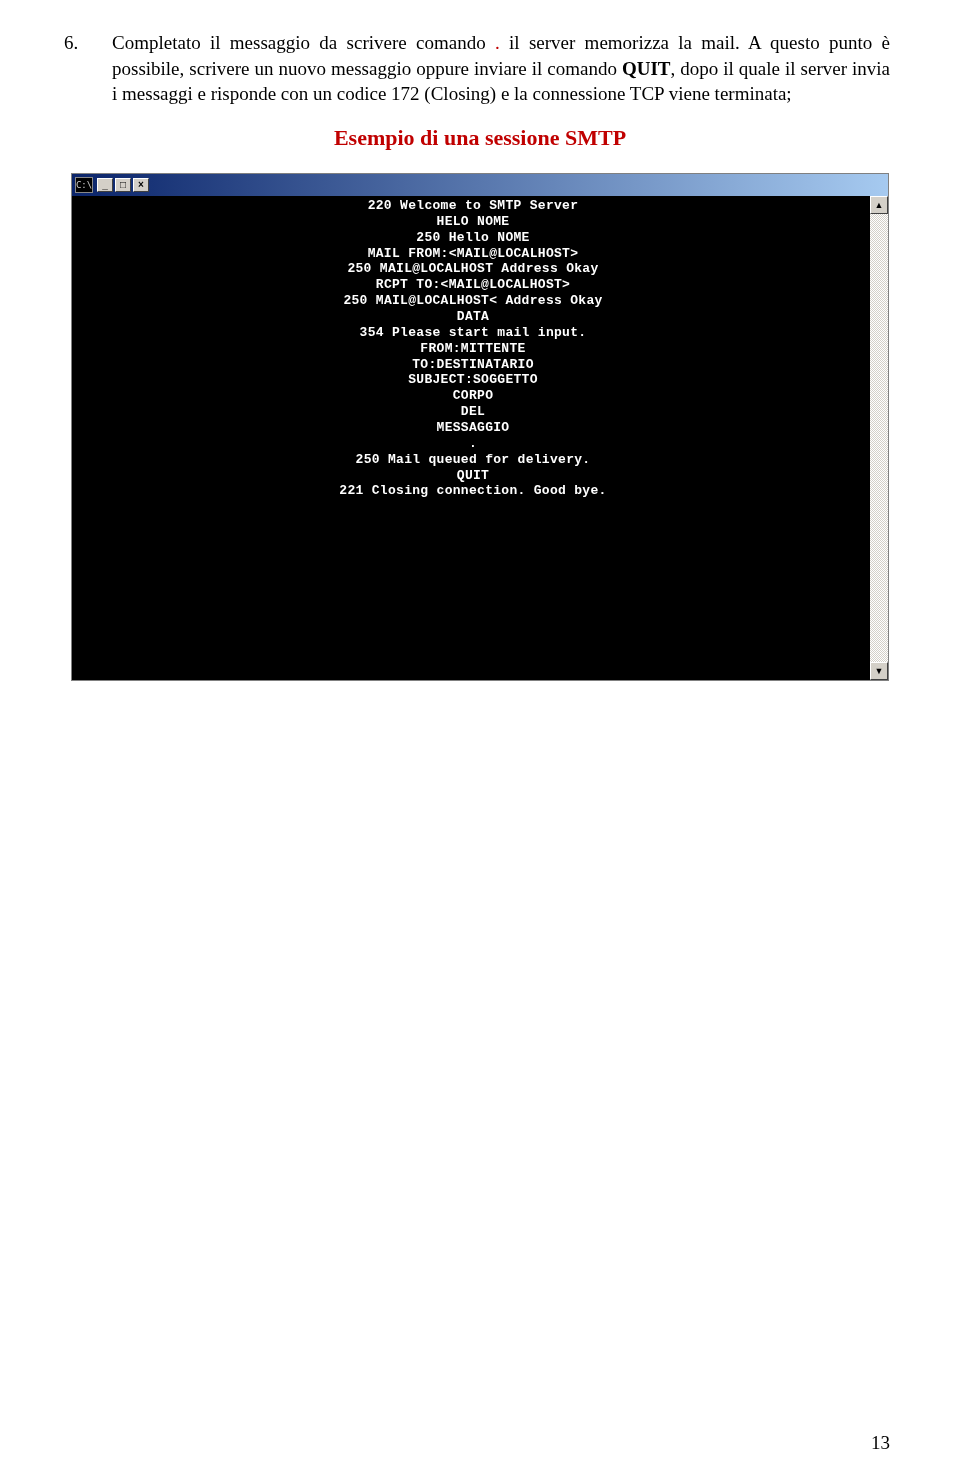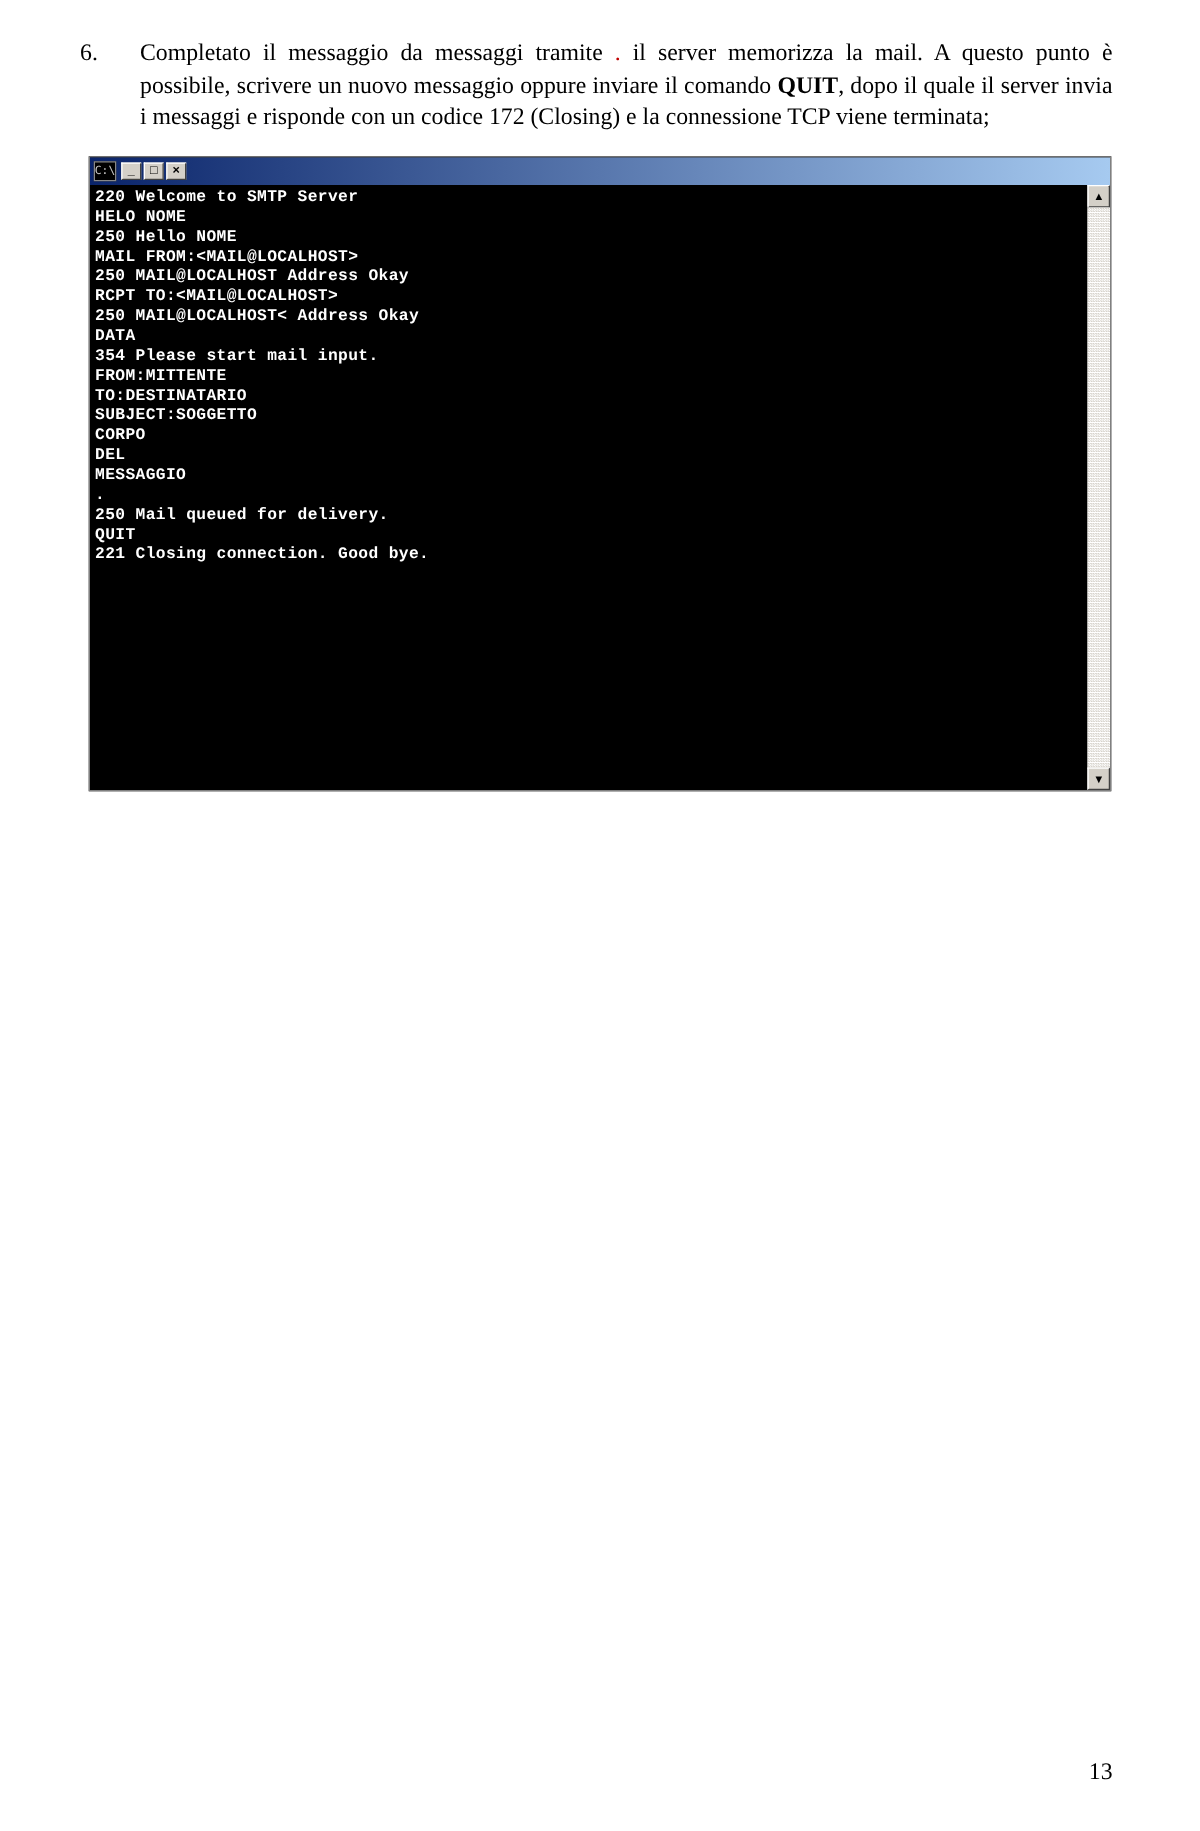--- a/index.html
+++ b/index.html
@@ -87,53 +87,55 @@
     background: #000;
     color: #fff;
     font-family: "Lucida Console","Courier New",monospace;
     font-size: 13px;
     line-height: 1.22;
     padding: 2px 0 2px 4px;
     white-space: pre;
     font-weight: bold;
     letter-spacing: 0.3px;
     min-height: 480px;
+    text-align: center;
   }
   .scrollbar {
     width: 18px;
     background: #d4d0c8;
     display: flex;
     flex-direction: column;
   }
   .scroll-btn {
     height: 18px;
     background: #d4d0c8;
     border: 1px solid #fff;
     border-right-color:#404040; border-bottom-color:#404040;
     display:flex;align-items:center;justify-content:center;
     font-size:9px;color:#000;
     box-sizing:border-box;
   }
   .scroll-track { flex:1; background: repeating-conic-gradient(#d4d0c8 0% 25%, #fff 0% 50%) 50% / 2px 2px; }
   .page-number {
     position: absolute;
-    bottom: 36px;
+    bottom: 11px;
     right: 70px;
     font-size: 19px;
   }
 </style>
 </head>
 <body>
 
 <div class="page">
 
   <p class="para list-indent">
-    <span class="list-number">6.</span><span>Completato il messaggio da messaggi tramite </span><span class="red-dot">.</span><span> il server memorizza la mail. A questo punto è possibile, scrivere un nuovo messaggio oppure inviare il comando </span><b>QUIT</b><span>, dopo il quale il server invia i messaggi e risponde con un codice 172 (Closing) e la connessione TCP viene terminata;</span>
+    <span class="list-number">6.</span><span>Completato il messaggio da scrivere comando </span><span class="red-dot">.</span><span> il server memorizza la mail. A questo punto è possibile, scrivere un nuovo messaggio oppure inviare il comando </span><b>QUIT</b><span>, dopo il quale il server invia i messaggi e risponde con un codice 172 (Closing) e la connessione TCP viene terminata;</span>
   </p>
 
+  <div class="red-heading">Esempio di una sessione SMTP</div>
 
   <div class="terminal-window">
     <div class="titlebar">
       <div class="icon">
           <span>C:\</span>
         </div>
       <div class="btns">
         <div class="btn">_</div>
         <div class="btn">□</div>
         <div class="btn">×</div>

